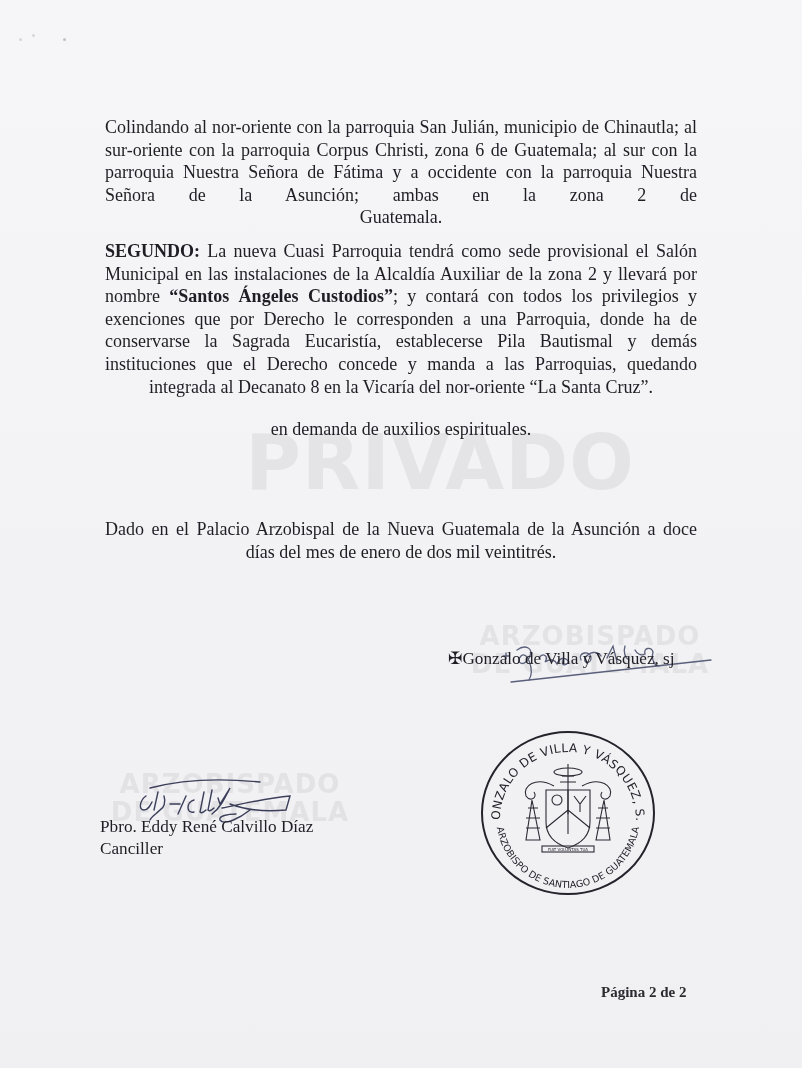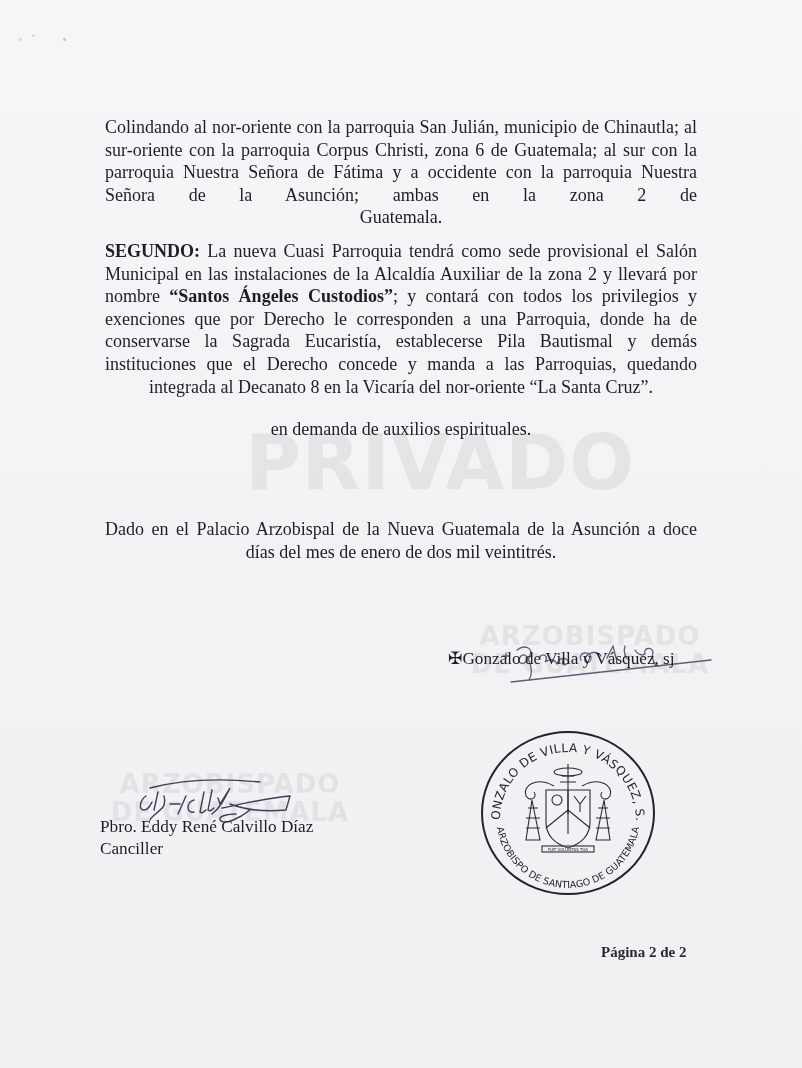--- a/index.html
+++ b/index.html
@@ -31,21 +31,21 @@
   .p1 { top: 116px; }
   .p2 { top: 240px; }
   .p3 { top: 418px; }
   .p4 { top: 518px; }
   b { font-weight: bold; }
   .sig-line { position: absolute; font-size: 17.2px; line-height: 22px; white-space: nowrap; }
   .sig-gonzalo { left: 448px; top: 648px; }
   .mandato { left: 100px; top: 730px; }
   .pbro { left: 100px; top: 816px; }
   .canciller { left: 100px; top: 838px; }
-  .pagenum { position: absolute; left: 601px; top: 944px; font-size: 15px; font-weight: bold; color: #2a2a30; }
+  .pagenum { position: absolute; left: 601px; top: 984px; font-size: 15px; font-weight: bold; color: #2a2a30; }
   .signature { position: absolute; }
   .seal { position: absolute; left: 478px; top: 728px; width: 180px; height: 170px; }
 </style>
 </head>
 <body>
 
 <div class="page">
   <span class="speck" style="left:63px;top:38px"></span>
   <span class="speck" style="left:19px;top:38px;opacity:.35"></span>
   <span class="speck" style="left:32px;top:34px;opacity:.35"></span>

